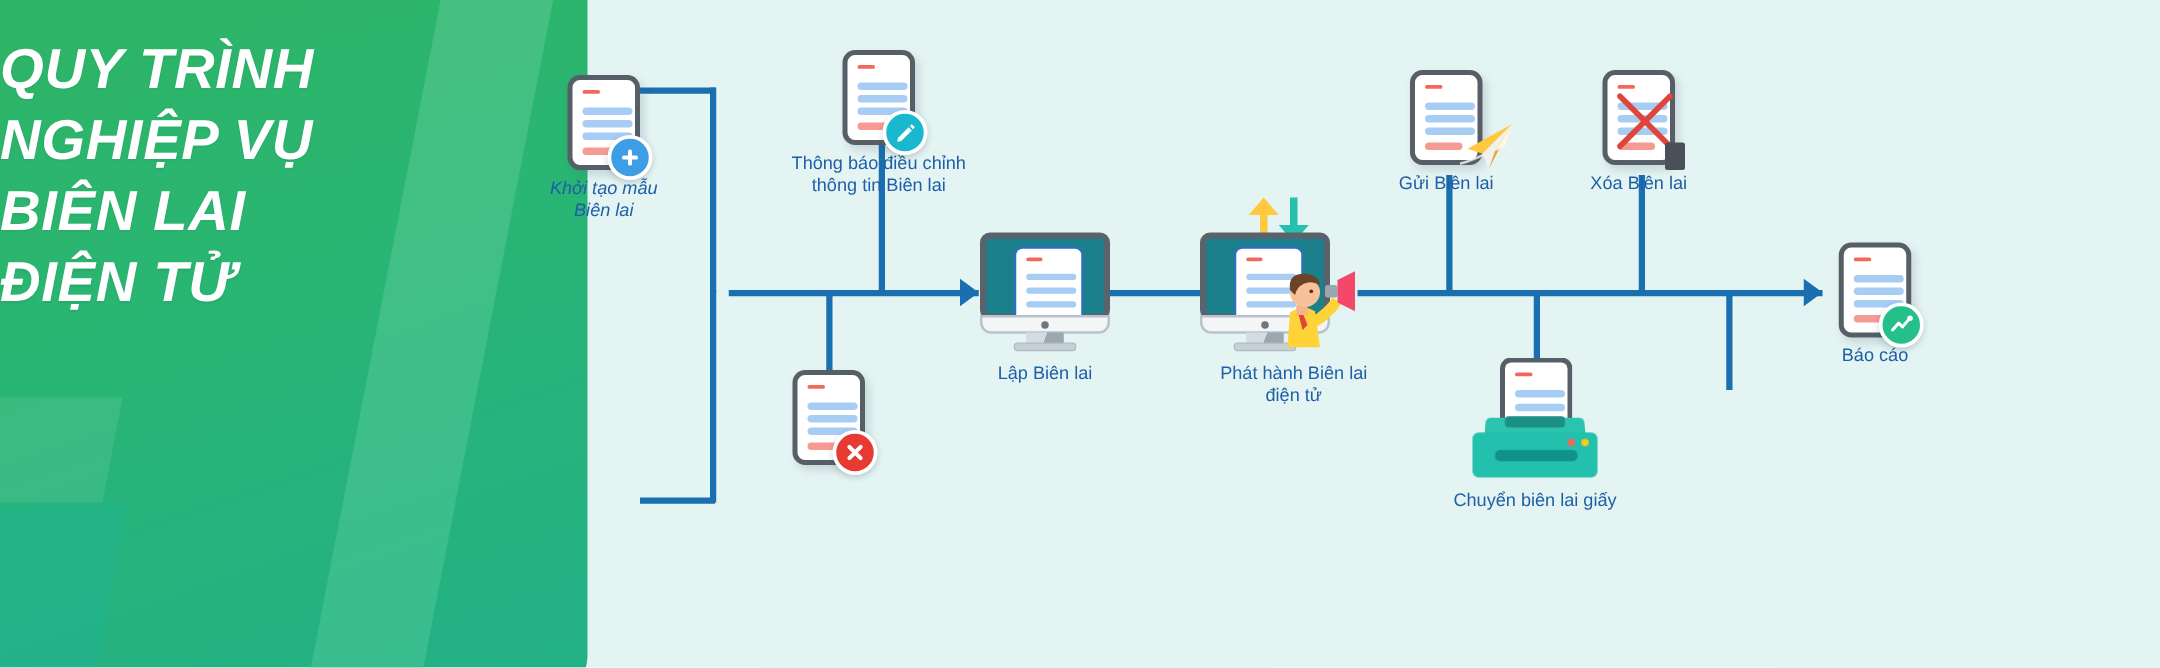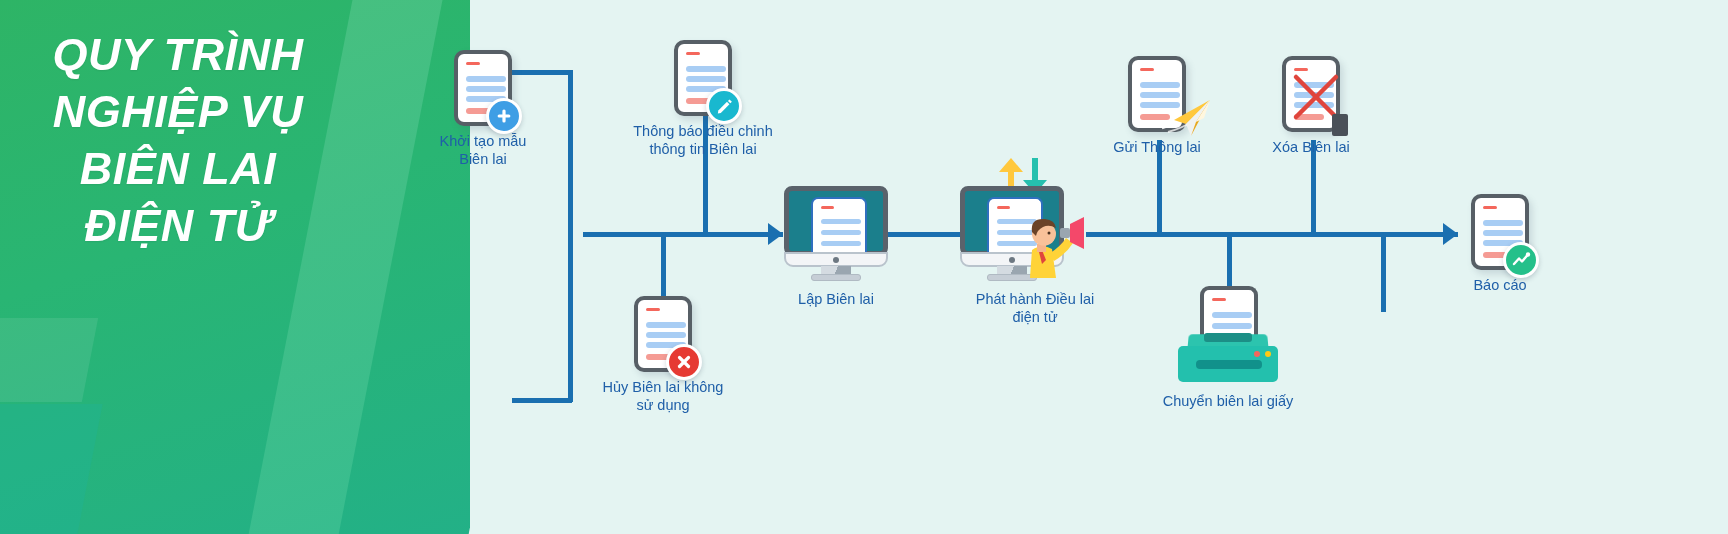--- a/index.html
+++ b/index.html
@@ -42,21 +42,21 @@
   }
   .slab-accent-b {
     position: absolute; left: -140px; top: 404px;
     width: 230px; height: 130px;
     background: rgba(31,180,160,.30);
     transform: skewX(-11deg);
   }
   #title-text {
     position: absolute; left: 0; top: 26px;
     width: 390px;
-    text-align: center;
+    text-align: left;
     padding-right: 34px;
     color: #ffffff;
     font-style: italic;
     font-weight: bold;
     font-size: 45px;
     line-height: 57px;
     letter-spacing: .5px;
     text-shadow: 0 1px 2px rgba(0,0,0,.07);
   }
   #title-text .tl { display: block; white-space: nowrap; }
@@ -272,21 +272,21 @@
   <div class="arrow" style="left:1443px; top:223px;"></div>
 
   <div class="line v" style="left:1157px; top:140px; height:94px;"></div>
 
   <div class="line v" style="left:1311px; top:140px; height:94px;"></div>
 
   <div class="line v" style="left:1227px; top:232px; height:96px;"></div>
 
   <div class="line v" style="left:1381px; top:232px; height:80px;"></div>
 
-  <div class="node" style="left:398px; top:50px; width:170px;">
+  <div class="node" style="left:398px; top:60px; width:170px;font-style:italic;">
     <div class="doc">
       <span class="tick"></span>
       <span class="ln l1"></span>
       <span class="ln l2"></span>
       <span class="ln l3"></span>
       <span class="ln red"></span>
       <span class="badge blue">
         <svg width="20" height="20" viewBox="0 0 20 20">
           <rect x="8.4" y="3.6" width="3.2" height="12.8" rx="1.5" fill="#fff"></rect>
           <rect x="3.6" y="8.4" width="12.8" height="3.2" rx="1.5" fill="#fff"></rect>
@@ -371,21 +371,21 @@
 
           <circle cx="27" cy="19" r="1.5" fill="#4a3120"></circle>
 
           <ellipse cx="43" cy="19" rx="5" ry="4.5" fill="#f8c199"></ellipse>
 
           <rect x="38" y="14" width="10" height="10" rx="2" fill="#9aa6b0"></rect>
           <path d="M48 10 L62 3 L62 35 L48 28 Z" fill="#f4486a"></path>
         </svg>
       </div>
     </div>
-    <div class="label" style="margin-top:12px;">Phát hành Điều lai
+    <div class="label" style="margin-top:12px;">Phát hành Biên lai
 điện tử</div>
   </div>
 
   <div class="node" style="left:1072px; top:56px; width:170px;">
     <div class="doc">
       <span class="tick"></span>
       <span class="ln l1"></span>
       <span class="ln l2"></span>
       <span class="ln l3"></span>
       <span class="ln red"></span>
@@ -393,21 +393,21 @@
         <svg width="56" height="42" viewBox="0 0 56 42">
           <path d="M4 30 Q18 26 36 16" stroke="#ffffff" stroke-width="2.4" fill="none" opacity=".9"></path>
           <path d="M10 34 Q22 31 38 22" stroke="#ffffff" stroke-width="2" fill="none" opacity=".75"></path>
           <path d="M52 2 L16 22 L28 26 Z" fill="#ffc83d"></path>
           <path d="M52 2 L28 26 L33 38 Z" fill="#f0f2f0"></path>
           <path d="M52 2 L33 38 L38 24 Z" fill="#e7a81f"></path>
           <path d="M52 2 L38 24 L46 20 Z" fill="#fff7df"></path>
         </svg>
       </span>
     </div>
-    <div class="label">Gửi Thông lai</div>
+    <div class="label">Gửi Biên lai</div>
   </div>
 
   <div class="node" style="left:1226px; top:56px; width:170px;">
     <div class="doc">
       <span class="tick"></span>
       <span class="ln l1"></span>
       <span class="ln l2"></span>
       <span class="ln l3"></span>
       <span class="ln red"></span>
       <svg style="position:absolute; left:5px; top:12px;" width="50" height="50" viewBox="0 0 50 50">
@@ -444,22 +444,20 @@
       <span class="ln l2"></span>
       <span class="ln l3"></span>
       <span class="ln red"></span>
       <span class="badge red">
         <svg width="18" height="18" viewBox="0 0 18 18">
           <line x1="4.5" y1="4.5" x2="13.5" y2="13.5" stroke="#fff" stroke-width="3.2" stroke-linecap="round"></line>
           <line x1="13.5" y1="4.5" x2="4.5" y2="13.5" stroke="#fff" stroke-width="3.2" stroke-linecap="round"></line>
         </svg>
       </span>
     </div>
-    <div class="label">Hủy Biên lai không
-sử dụng</div>
   </div>
 
   <div class="node" style="left:1143px; top:286px; width:170px;">
     <div class="printer">
       <div class="pr-doc">
         <span class="tick"></span>
         <span class="ln" style="top:22px;"></span>
         <span class="ln" style="top:33px;"></span>
         <span class="ln" style="top:44px;"></span>
       </div>

